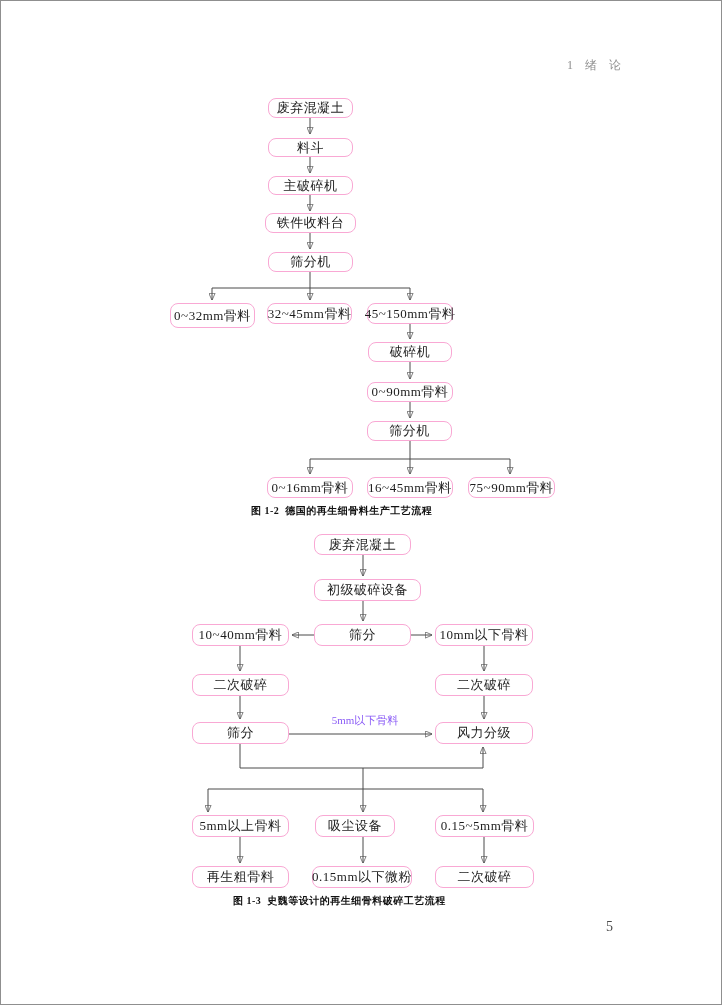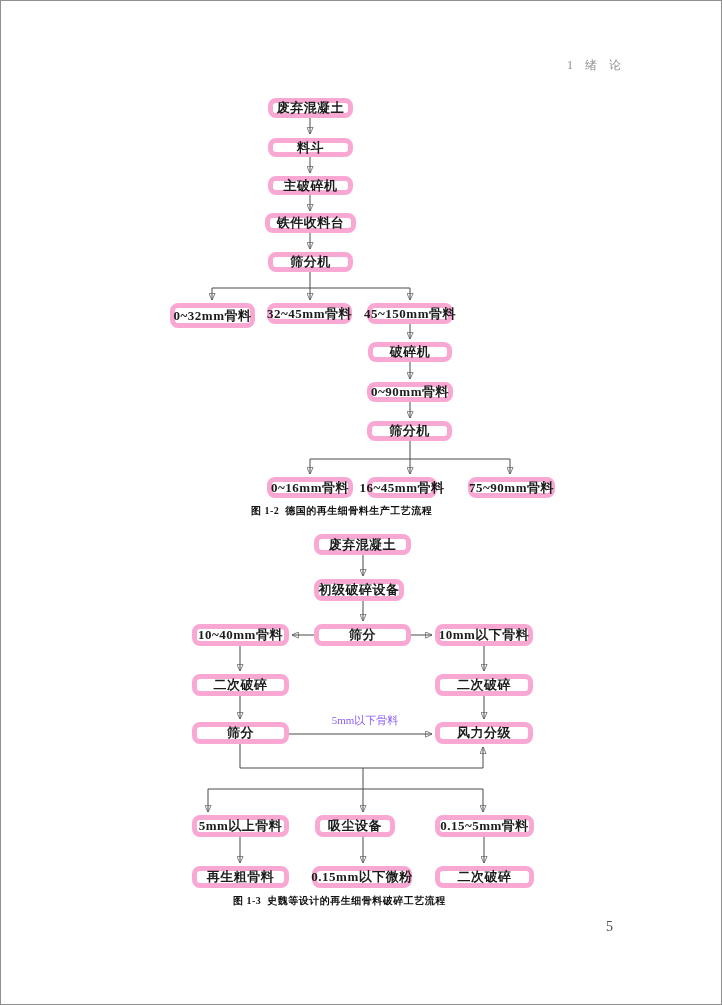--- a/index.html
+++ b/index.html
@@ -21,28 +21,27 @@
     position:absolute;left:605px;top:918px;
     font-size:14px;color:#4a4a4a;
   }
   svg.connectors{
     position:absolute;left:0;top:0;width:722px;height:1005px;
     pointer-events:none;
   }
   svg.connectors path{stroke:#4a4a4a;stroke-width:1;fill:none;}
   .node{
     position:absolute;
-    border:5px solid #f9a8d4;
+    border:1px solid #f9a8d4;
     border-radius:8px;
     background:#fff;
     display:flex;align-items:center;justify-content:center;
     font-size:13px;letter-spacing:0.5px;
     white-space:nowrap;
     box-sizing:border-box;
-    font-weight:bold;
   }
   .caption{
     position:absolute;
     font-weight:bold;font-size:10px;color:#111;
     white-space:pre;letter-spacing:0.5px;
   }
   .edge-label{
     position:absolute;left:326px;top:712px;width:76px;
     font-size:11px;text-align:center;color:#8b5cf6;
     background:transparent;white-space:nowrap;
@@ -104,27 +103,27 @@
   <div class="node" style="left:267px;top:175px;width:85px;height:19px">主破碎机</div>
   <div class="node" style="left:264px;top:212px;width:91px;height:20px">铁件收料台</div>
   <div class="node" style="left:267px;top:251px;width:85px;height:20px">筛分机</div>
   <div class="node" style="left:169px;top:302px;width:85px;height:25px">0~32mm骨料</div>
   <div class="node" style="left:266px;top:302px;width:85px;height:21px">32~45mm骨料</div>
   <div class="node" style="left:366px;top:302px;width:86px;height:21px">45~150mm骨料</div>
   <div class="node" style="left:367px;top:341px;width:84px;height:20px">破碎机</div>
   <div class="node" style="left:366px;top:381px;width:86px;height:20px">0~90mm骨料</div>
   <div class="node" style="left:366px;top:420px;width:85px;height:20px">筛分机</div>
   <div class="node" style="left:266px;top:476px;width:86px;height:21px">0~16mm骨料</div>
-  <div class="node" style="left:366px;top:476px;width:70px;height:21px">16~45mm骨料</div>
+  <div class="node" style="left:366px;top:476px;width:86px;height:21px">16~45mm骨料</div>
   <div class="node" style="left:467px;top:476px;width:87px;height:21px">75~90mm骨料</div>
 
   <div class="caption" style="left:250px;top:503px">图 1-2  德国的再生细骨料生产工艺流程</div>
 
   <div class="node" style="left:313px;top:533px;width:97px;height:21px">废弃混凝土</div>
-  <div class="node" style="left:313px;top:578px;width:90px;height:22px">初级破碎设备</div>
+  <div class="node" style="left:313px;top:578px;width:107px;height:22px">初级破碎设备</div>
   <div class="node" style="left:313px;top:623px;width:97px;height:22px">筛分</div>
   <div class="node" style="left:191px;top:623px;width:97px;height:22px">10~40mm骨料</div>
   <div class="node" style="left:434px;top:623px;width:98px;height:22px">10mm以下骨料</div>
   <div class="node" style="left:191px;top:673px;width:97px;height:22px">二次破碎</div>
   <div class="node" style="left:434px;top:673px;width:98px;height:22px">二次破碎</div>
   <div class="node" style="left:191px;top:721px;width:97px;height:22px">筛分</div>
   <div class="node" style="left:434px;top:721px;width:98px;height:22px">风力分级</div>
   <div class="node" style="left:191px;top:814px;width:97px;height:22px">5mm以上骨料</div>
   <div class="node" style="left:314px;top:814px;width:80px;height:22px">吸尘设备</div>
   <div class="node" style="left:434px;top:814px;width:99px;height:22px">0.15~5mm骨料</div>

